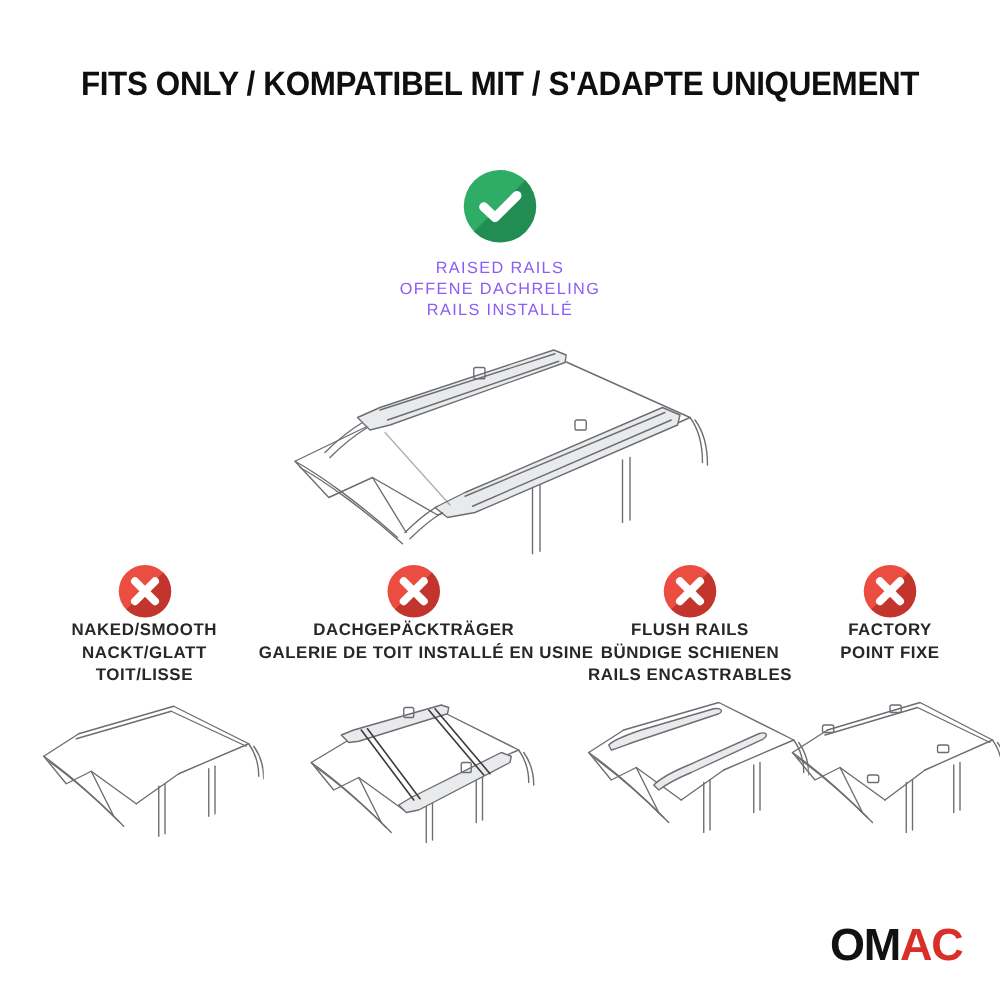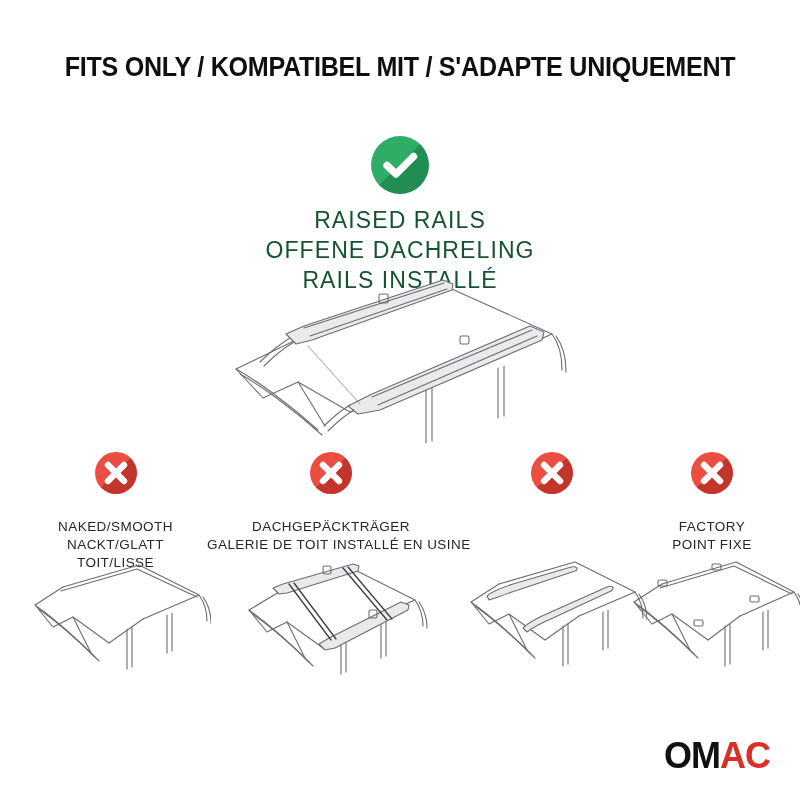--- a/index.html
+++ b/index.html
@@ -60,22 +60,22 @@
   .badge.ok .shade {
     background: linear-gradient(135deg, rgba(0,0,0,0) 49%, rgba(0,70,40,0.30) 50%);
   }
   .badge.no .shade {
     background: linear-gradient(135deg, rgba(0,0,0,0) 49%, rgba(110,0,0,0.33) 50%);
   }
   .badge svg { position: relative; display: block; }
 
   .fit-labels {
     margin-top: 12px;
-    color: #14532d;
-    font-size: 23px;
+    color: #8b5cf6;
+    font-size: 13px;
     line-height: 1.30;
     letter-spacing: 1.1px;
     font-weight: normal;
   }
 
   
   .main-illu {
     position: absolute;
     left: 200px;
     top: 278px;
@@ -92,26 +92,27 @@
     width: 800px;
     height: 348px;
   }
   .cell {
     position: absolute;
     top: 0;
     text-align: center;
   }
   .cell .badge { width: 42px; height: 42px; }
   .cell-labels {
-    margin-top: 24px;
+    margin-top: 1px;
     color: #26272b;
     font-size: 13.5px;
     line-height: 1.32;
     letter-spacing: 0.45px;
     white-space: nowrap;
+    font-weight: bold;
   }
   .cell .illu {
     position: absolute;
     left: 50%;
     transform: translateX(-50%);
   }
   .cell .illu svg { display: block; }
 
   .c0 { left: 18px;  width: 195px; }
   .c1 { left: 207px; width: 248px; }
@@ -310,20 +311,25 @@
   <div class="cell c2">
     <div class="badge no">
       <div class="shade"></div>
       <svg width="42" height="42" viewBox="0 0 42 42" aria-hidden="true">
         <g stroke="#ffffff" stroke-width="6.4" stroke-linecap="round">
           <line x1="13" y1="13" x2="29" y2="29"></line>
           <line x1="29" y1="13" x2="13" y2="29"></line>
         </g>
       </svg>
     </div>
+    <div class="cell-labels">
+      <div>FLUSH RAILS</div>
+      <div>BÜNDIGE SCHIENEN</div>
+      <div>RAILS ENCASTRABLES</div>
+    </div>
     <div class="illu">
       <svg width="190" height="130" viewBox="0 0 190 130" aria-hidden="true">
         <g class="stroke">
           <path d="M42 32 L14 50 L32 72 L52 62 L88 88"></path>
           <path d="M42 32 L118 10 L178 40 L122 64"></path>
           <path d="M88 88 L122 64"></path>
           <path d="M14 50 C 28 60, 52 80, 74 102"></path>
           <path d="M18 54 C 32 64, 56 84, 78 106"></path>
           <path d="M52 62 L70 98"></path>
           <path d="M178 40 C 183 47, 186 56, 186 66"></path>

